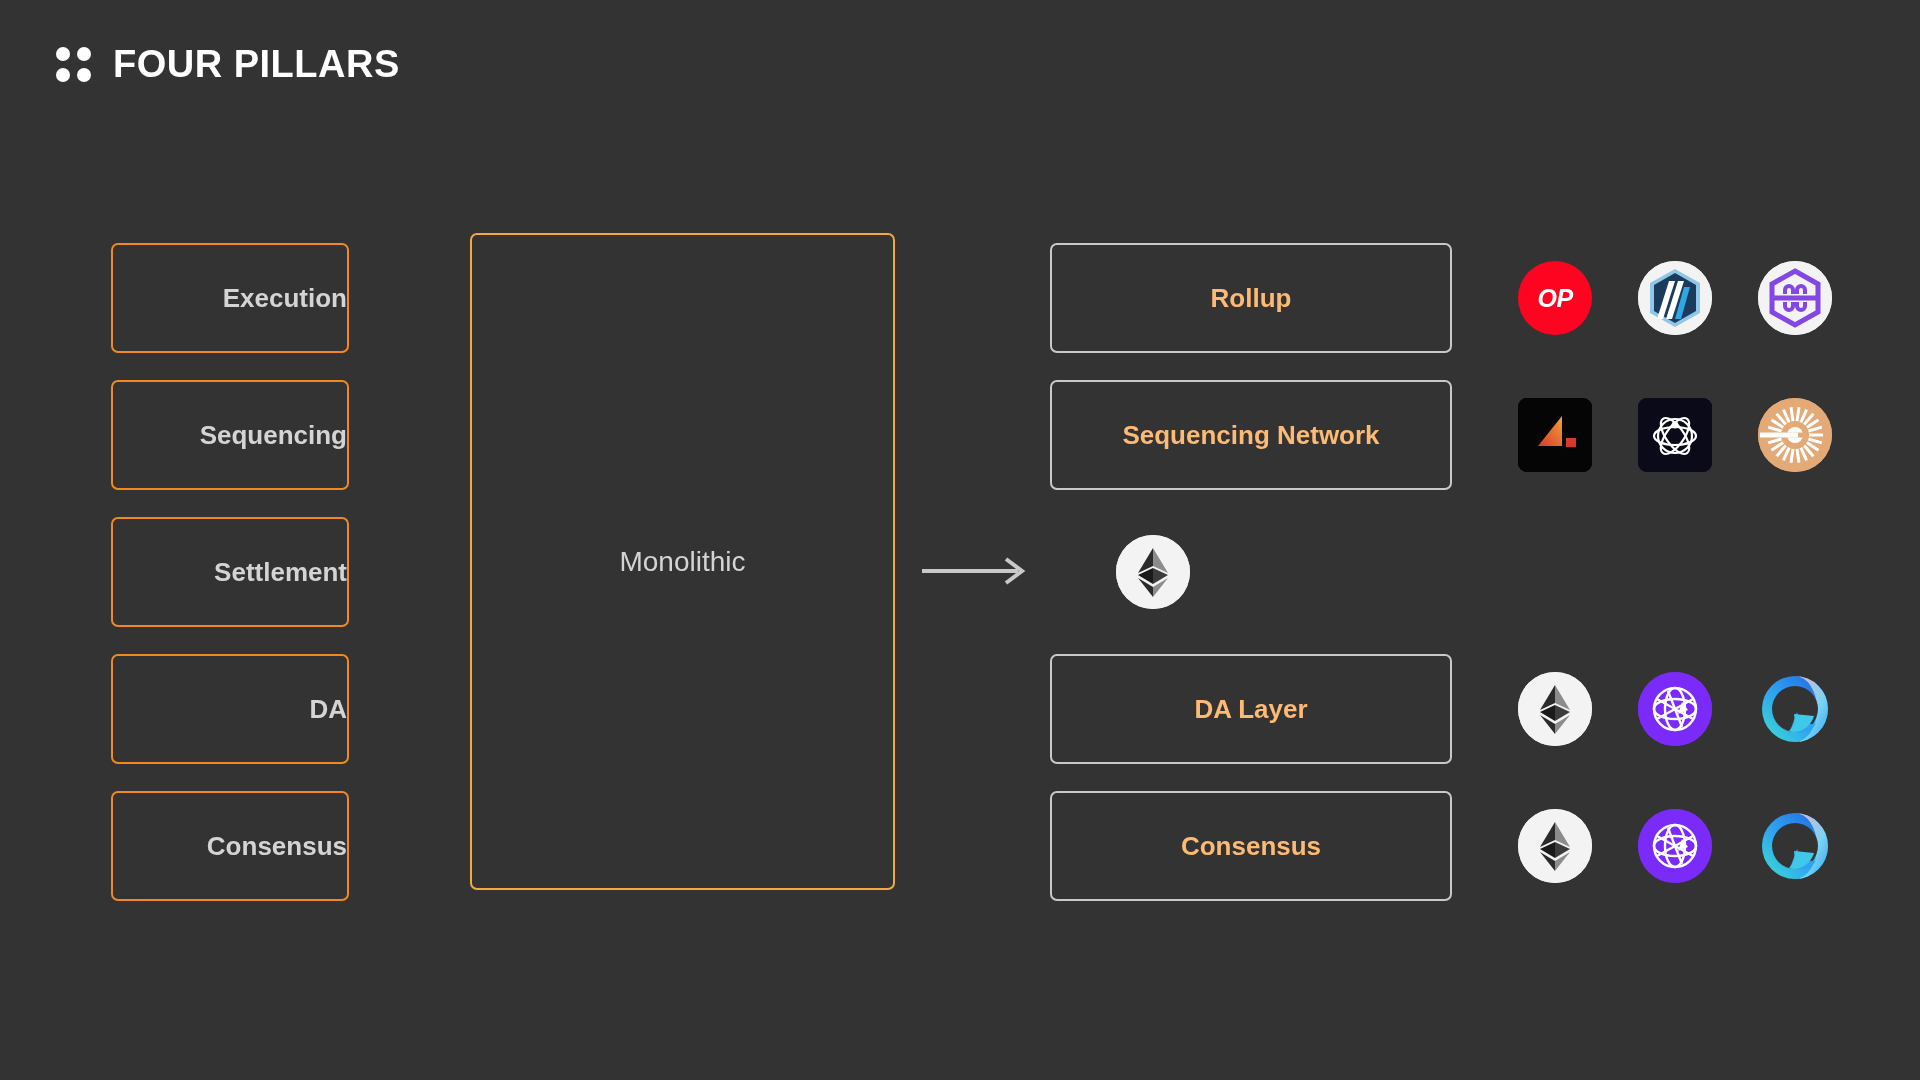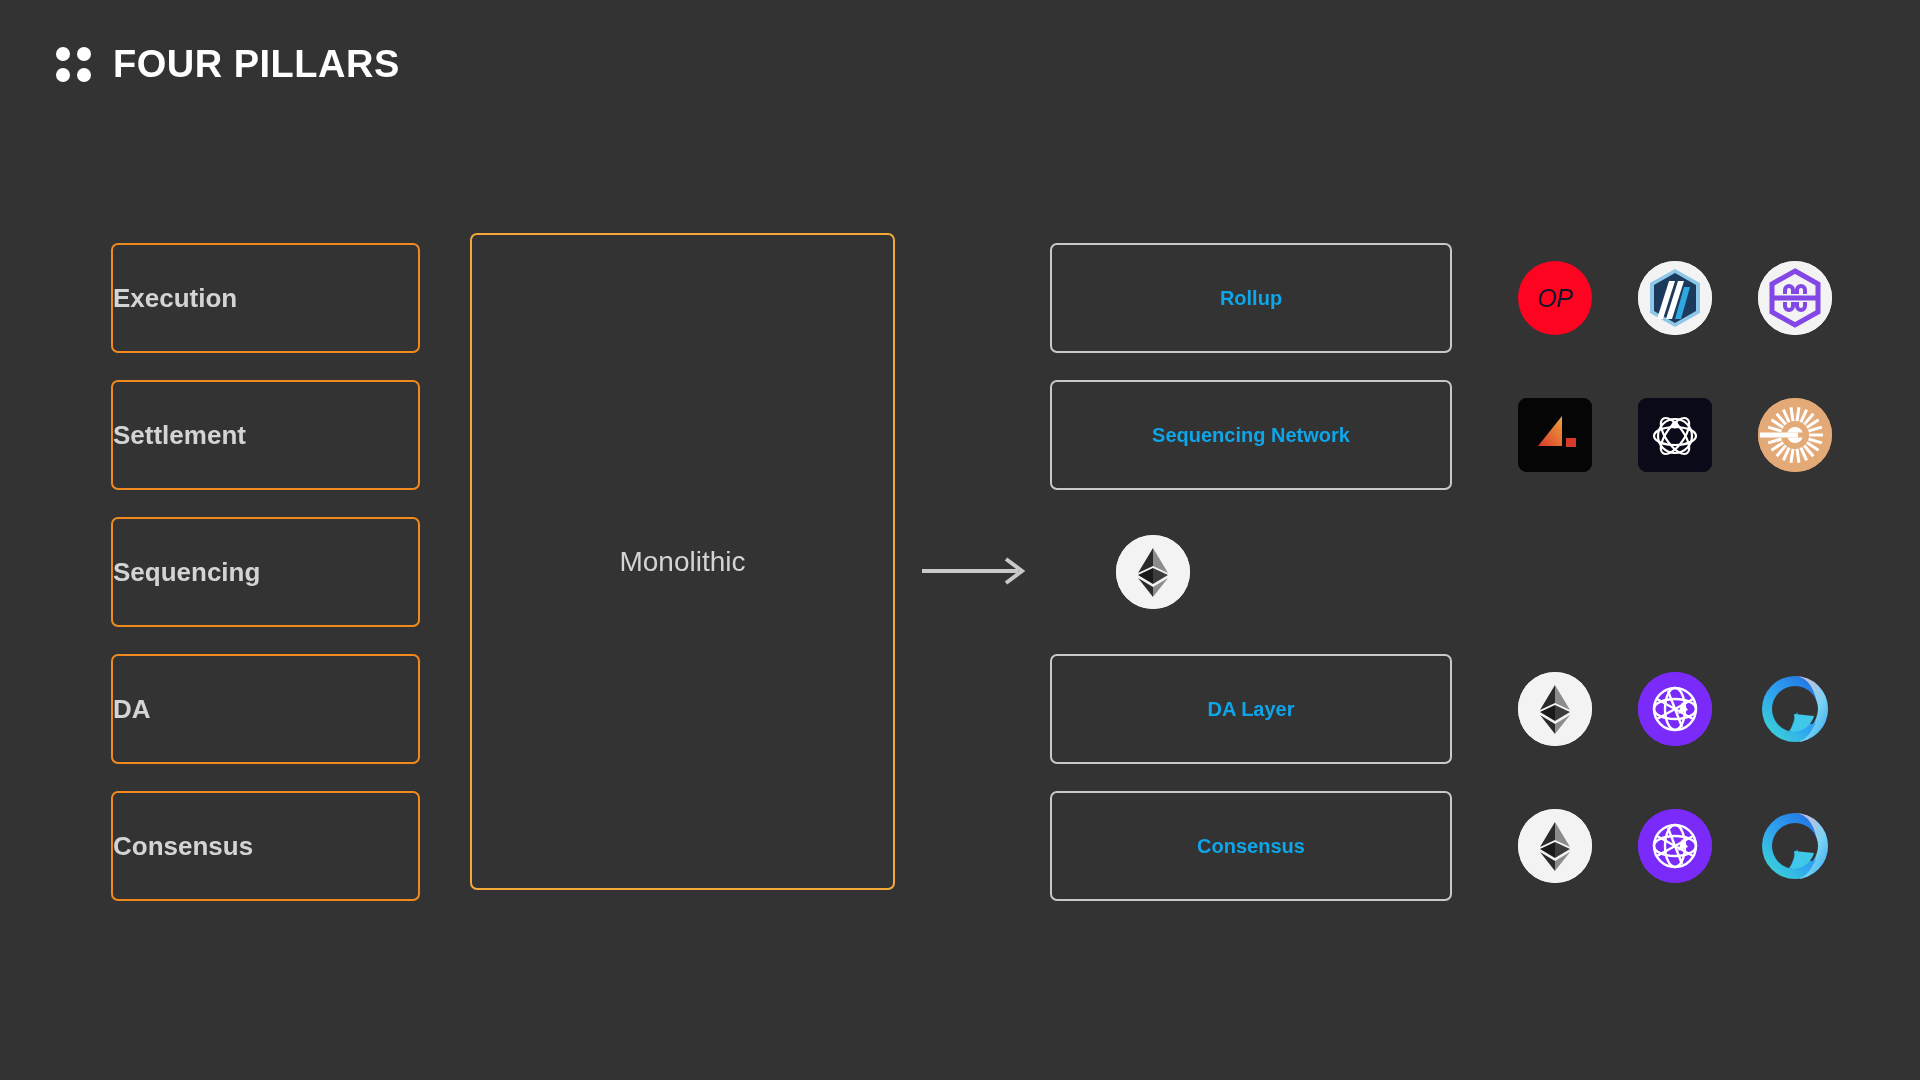--- a/index.html
+++ b/index.html
@@ -35,24 +35,24 @@
     color:#ffffff; font-size:34px; font-weight:bold;
     white-space:nowrap; line-height:1;
   }
 
   
   .pillars {
     position:absolute; left:111px; top:243px;
     display:flex; flex-direction:column; gap:27px;
   }
   .pillar-box {
-    width:309px; height:110px;
+    width:238px; height:110px;
     border:2px solid #F18A1E;
     border-radius:7px;
-    display:flex; align-items:center; justify-content:flex-start;
+    display:flex; align-items:center; justify-content:flex-end;
     background:#333333;
   }
   .pillar-box span {
     color:#d4d4d4; font-size:26px; font-weight:bold; line-height:1;
   }
 
   .mono-box {
     position:absolute; left:470px; top:233px;
     width:425px; height:657px;
     border:2px solid #F6A93B;
@@ -75,35 +75,35 @@
   }
   .layer-row { display:flex; align-items:center; }
   .layer-box {
     width:402px; height:110px;
     border:2px solid #c9c9c9;
     border-radius:7px;
     display:flex; align-items:center; justify-content:center;
     background:#333333;
   }
   .layer-box span {
-    color:#0ea5e9; font-size:20px; font-weight:bold; line-height:1;
+    color:#fdba74; font-size:26px; font-weight:bold; line-height:1;
   }
 
   .logos { display:flex; align-items:center; margin-left:43px; }
   .logo-slot {
     width:120px; height:110px;
     display:flex; align-items:center; justify-content:center;
   }
   .logo { width:74px; height:74px; position:relative; }
 
   
   .lg-op {
     border-radius:50%; background:#FF0420;
     display:flex; align-items:center; justify-content:center;
-    color:#0f172a; font-size:25px; font-weight:normal;
+    color:#ffffff; font-size:25px; font-weight:bold;
     font-style:italic; letter-spacing:-0.5px;
   }
   
   .disc-white {
     border-radius:50%; background:#f3f3f3;
     display:flex; align-items:center; justify-content:center;
   }
   
   .tile {
     border-radius:9px;
@@ -136,24 +136,24 @@
     </span>
     <span class="brand-name">FOUR PILLARS</span>
   </div>
 
 
   <div class="pillars" id="pillars">
       <div class="pillar-box">
         <span>Execution</span>
       </div>
       <div class="pillar-box">
+        <span>Sequencing</span>
+      </div>
+      <div class="pillar-box">
         <span>Settlement</span>
-      </div>
-      <div class="pillar-box">
-        <span>Sequencing</span>
       </div>
       <div class="pillar-box">
         <span>DA</span>
       </div>
       <div class="pillar-box">
         <span>Consensus</span>
       </div>
     </div>
 
   <div class="mono-box">

